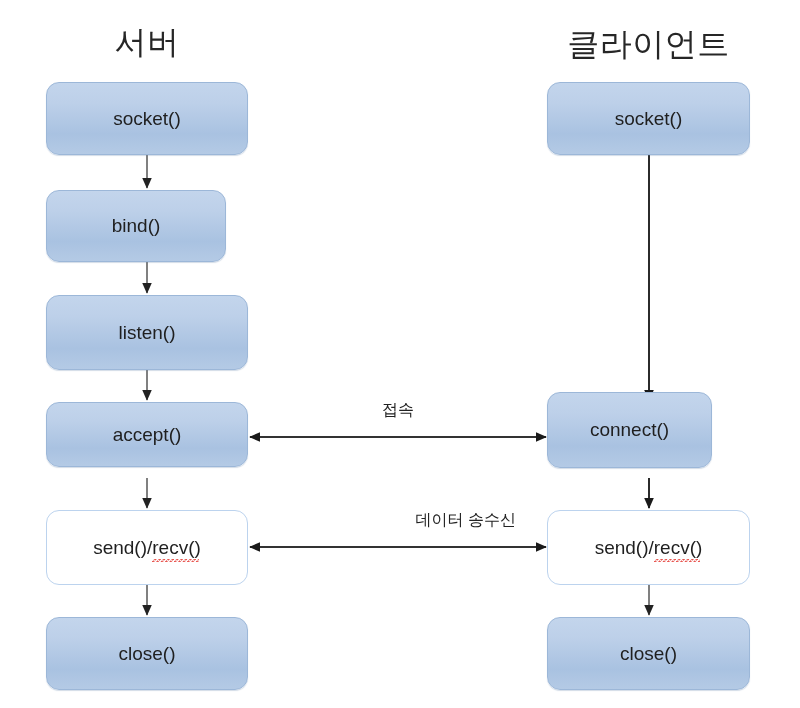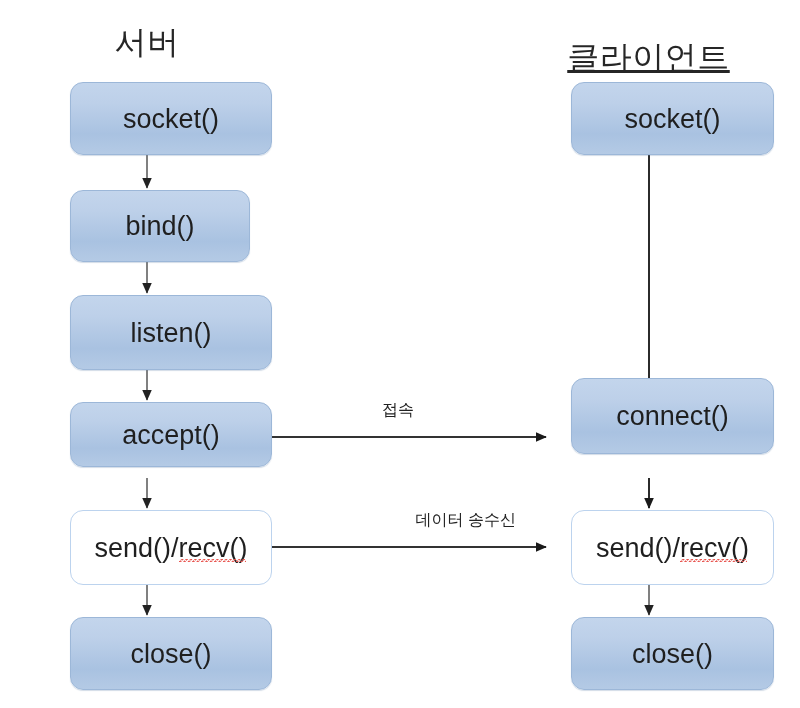--- a/index.html
+++ b/index.html
@@ -23,35 +23,34 @@
   .col-title {
     position: absolute;
     text-align: center;
     font-size: 32px;
     line-height: 30px;
     color: #262626;
     white-space: nowrap;
     letter-spacing: 0.5px;
   }
   #title-server  { left: 46px;  top: 27px; width: 202px; }
-  #title-client  { left: 547px; top: 42px; width: 203px; text-decoration: underline; }
+  #title-client  { left: 547px; top: 29px; width: 203px; }
 
   
   .node {
     position: absolute;
     box-sizing: border-box;
     display: flex;
     align-items: center;
     justify-content: center;
     border-radius: 13px;
-    font-size: 27px;
+    font-size: 19px;
     line-height: 24px;
     color: #1f1f1f;
     white-space: nowrap;
-    margin-left: 24px;
   }
   .node.filled {
     background: linear-gradient(180deg,
                 #c3d5ec 0%,
                 #bdd0e9 28%,
                 #a9c2e1 72%,
                 #b4cae5 100%);
     border: 1px solid #9cb7d8;
     box-shadow: 0 1px 1px rgba(110,140,175,0.30);
   }
@@ -157,21 +156,21 @@
   </div>
 
   <div class="node filled" style="left:46px; top:617px; width:202px; height:73px;">
     <span class="label">close()</span>
   </div>
 
   <div class="node filled" style="left:547px; top:82px; width:203px; height:73px;">
     <span class="label">socket()</span>
   </div>
 
-  <div class="node filled" style="left:547px; top:378px; width:203px; height:76px;">
+  <div class="node filled" style="left:547px; top:392px; width:165px; height:76px;">
     <span class="label">connect()</span>
   </div>
 
   <div class="node hollow" style="left:547px; top:510px; width:203px; height:75px;">
     <span class="label"><span>send()/</span><span class="squiggle">recv()</span></span>
   </div>
 
   <div class="node filled" style="left:547px; top:617px; width:203px; height:73px;">
     <span class="label">close()</span>
   </div>

